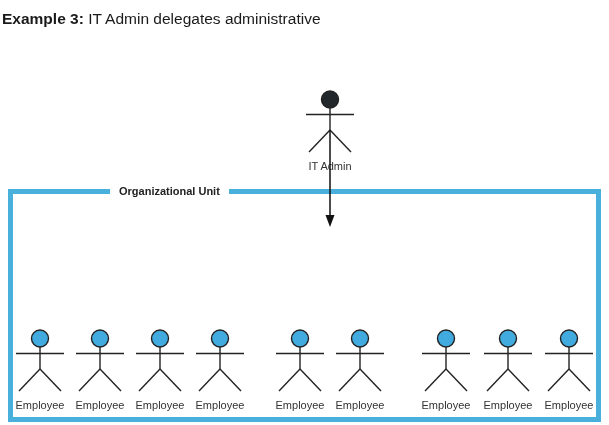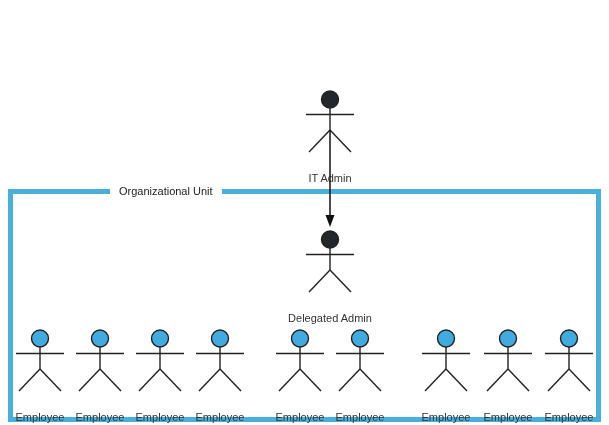--- a/index.html
+++ b/index.html
@@ -28,54 +28,55 @@
     z-index: 1;
   }
   .ou-label {
     position: absolute;
     left: 110px; top: 183px;
     height: 17px;
     line-height: 17px;
     padding: 0 9px;
     background: #ffffff;
     font-size: 11px;
-    font-weight: normal;
+    font-weight: bold;
     color: #222;
     z-index: 2;
     white-space: nowrap;
   }
   .actor {
     position: absolute;
     width: 64px;
     text-align: center;
     z-index: 2;
   }
   .figure line { stroke: #222; stroke-width: 1.4; fill: none; }
   .figure circle { stroke: #222; stroke-width: 1.4; }
   .actor-label {
-    margin-top: 14px;
+    margin-top: 2px;
     font-size: 11px;
     color: #333;
     white-space: nowrap;
   }
   .wide-label { width: 120px; }
   .connector {
     position: absolute;
     left: 323px; top: 130px;
     z-index: 3;
   }
   .connector line { stroke: #111; stroke-width: 1.5; }
   .connector polygon { fill: #111; }
 </style>
 </head>
 <body>
 
 <div class="canvas">
 
   <div class="title">
+    <div><span class="bold">Example 3:</span><span> IT Admin delegates administrative</span></div>
   </div>
 
   <div class="actor" style="left:298px; top:90px;">
     <svg class="figure" width="60" height="64" viewBox="0 0 60 64">
       <circle cx="30" cy="9.5" r="8.5" fill="#22272C"></circle>
       <line x1="30" y1="18" x2="30" y2="40"></line>
       <line x1="6" y1="24.5" x2="54" y2="24.5"></line>
       <line x1="30" y1="40" x2="9" y2="62"></line>
       <line x1="30" y1="40" x2="51" y2="62"></line>
     </svg>
@@ -83,30 +84,20 @@
   </div>
 
   <svg class="connector" width="14" height="98" viewBox="0 0 14 98">
     <line x1="7" y1="0" x2="7" y2="87"></line>
     <polygon points="7,97 2.5,85 11.5,85"></polygon>
   </svg>
 
   <div class="ou-box"></div>
   <div class="ou-label">Organizational Unit</div>
 
-  <div class="actor wide-label" style="left:270px; top:230px;">
-    <svg class="figure" width="60" height="64" viewBox="0 0 60 64">
-      <circle cx="30" cy="9.5" r="8.5" fill="#22272C"></circle>
-      <line x1="30" y1="18" x2="30" y2="40"></line>
-      <line x1="6" y1="24.5" x2="54" y2="24.5"></line>
-      <line x1="30" y1="40" x2="9" y2="62"></line>
-      <line x1="30" y1="40" x2="51" y2="62"></line>
-    </svg>
-    <div class="actor-label">Delegated Admin</div>
-  </div>
 
   <div class="actor" style="left:8px; top:329px;">
     <svg class="figure" width="60" height="64" viewBox="0 0 60 64">
       <circle cx="30" cy="9.5" r="8.5" fill="#41ABDF"></circle>
       <line x1="30" y1="18" x2="30" y2="40"></line>
       <line x1="6" y1="24.5" x2="54" y2="24.5"></line>
       <line x1="30" y1="40" x2="9" y2="62"></line>
       <line x1="30" y1="40" x2="51" y2="62"></line>
     </svg>
     <div class="actor-label">Employee</div>

